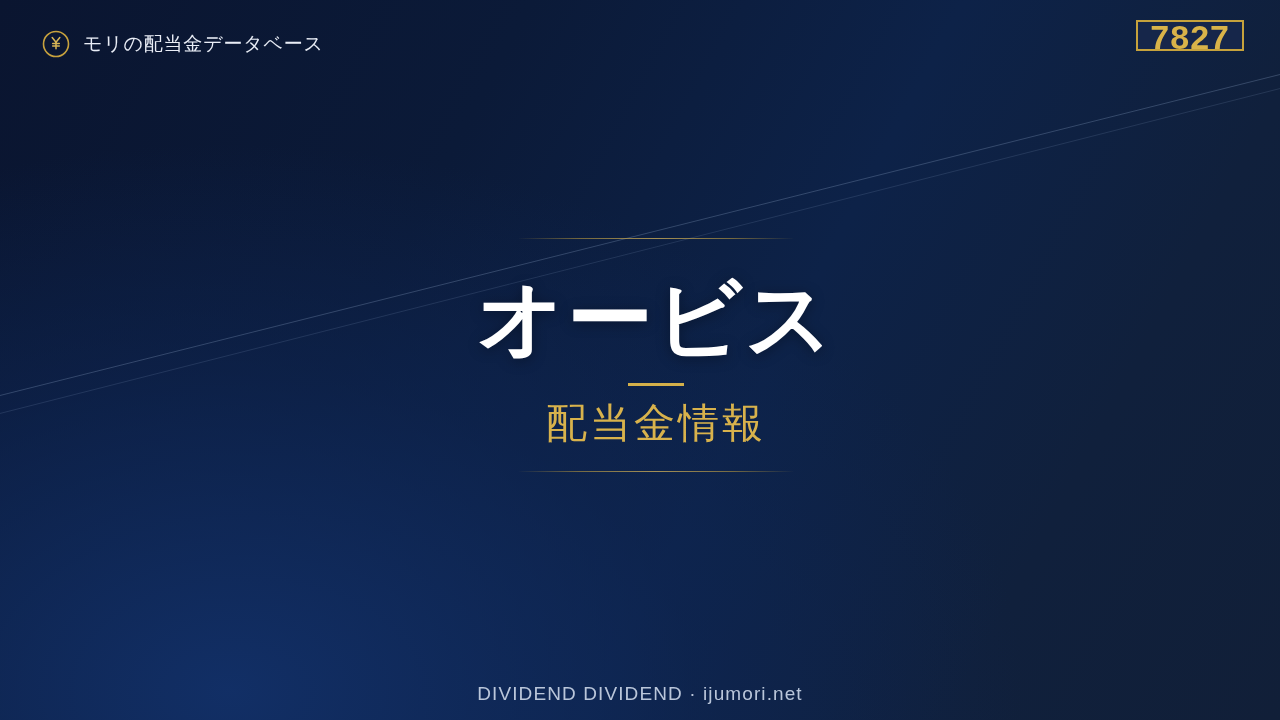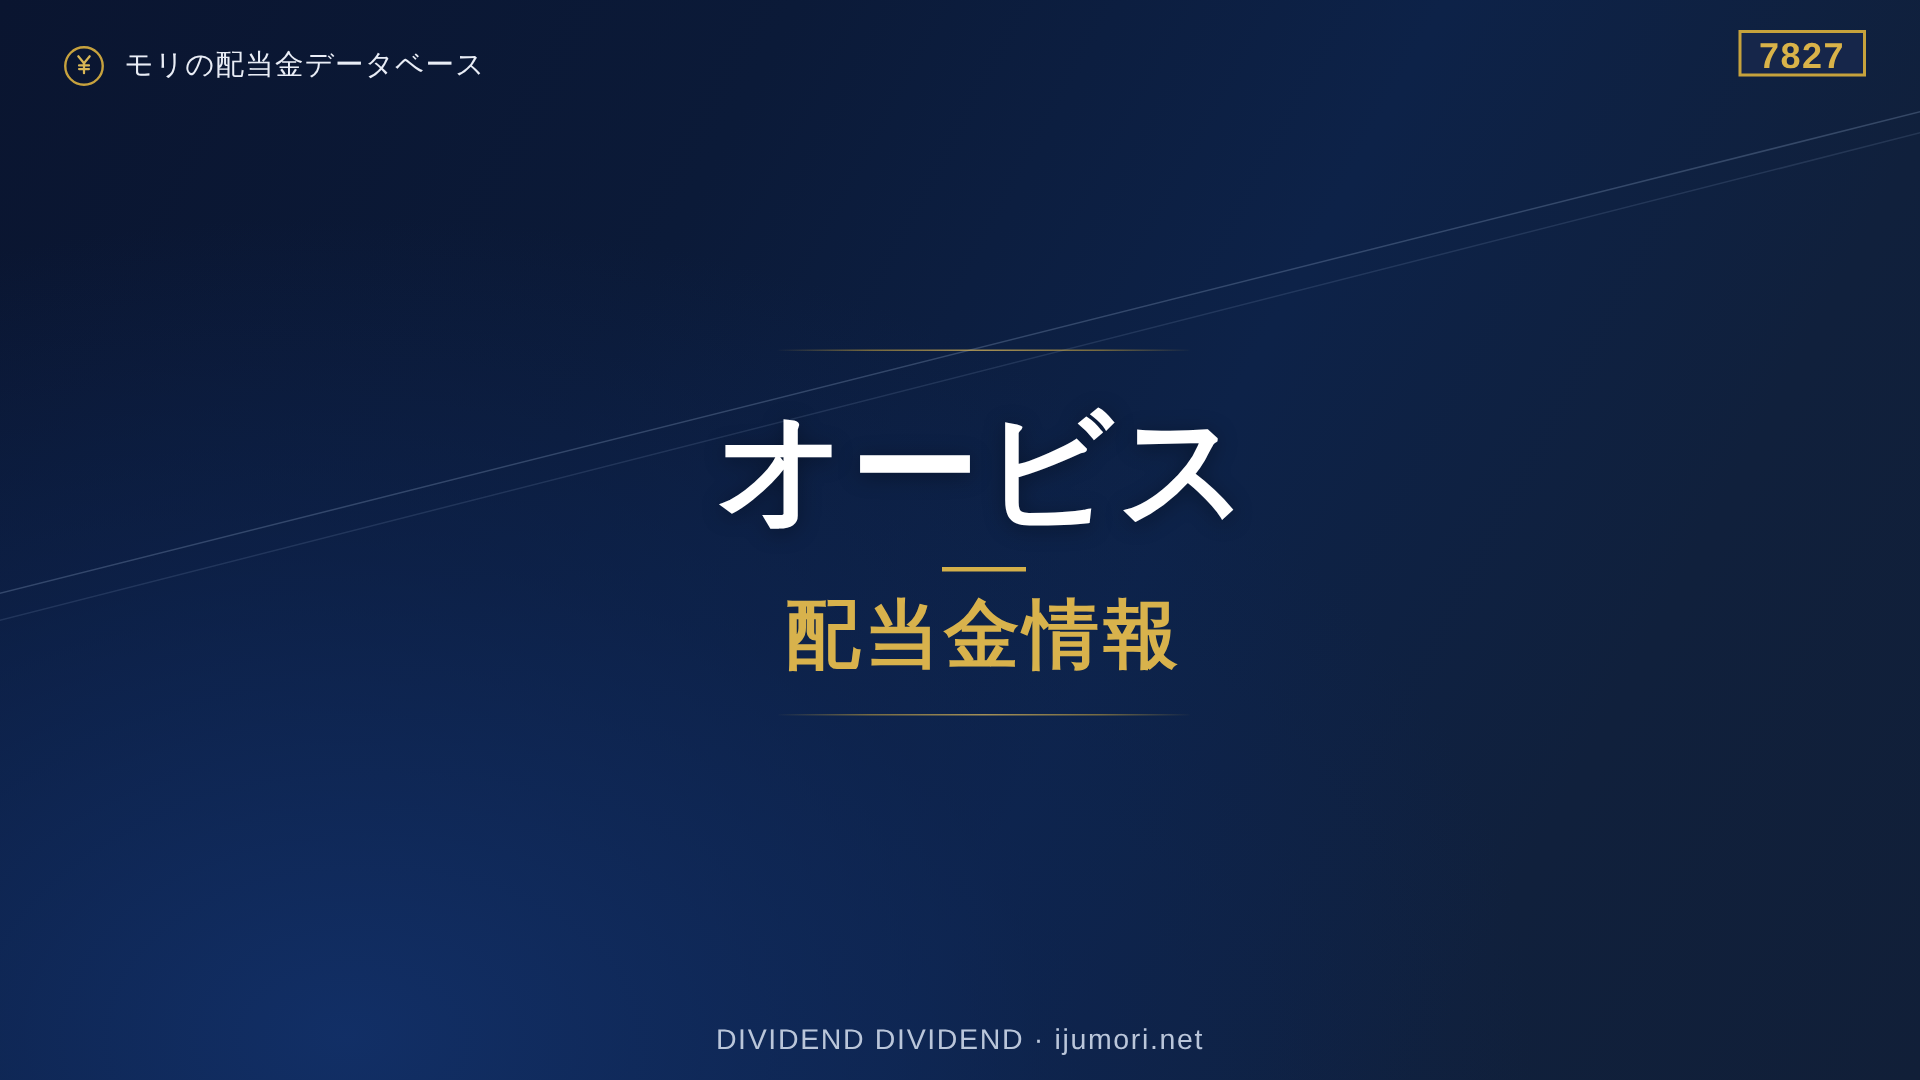--- a/index.html
+++ b/index.html
@@ -69,21 +69,21 @@
     position: absolute;
     right: 36px;
     top: 20px;
     min-width: 66px;
     padding: 2px 12px 4px 12px;
     box-sizing: border-box;
     height: 31px;
     border: 2px solid #c6a23c;
     background: #16264a;
     color: #d9b349;
-    font-size: 24px;
+    font-size: 34px;
     font-weight: bold;
     letter-spacing: 1px;
     line-height: 27px;
     text-align: center;
     white-space: nowrap;
   }
 
   
   .hero {
     position: absolute;
@@ -131,26 +131,25 @@
   }
 
   .gold-divider {
     width: 56px;
     height: 3px;
     background: #d4b04a;
     margin: 22px 0 16px 0;
   }
 
   .subtitle {
-    font-size: 50px;
+    font-size: 41px;
     color: #d8b24c;
     letter-spacing: 3px;
     line-height: 1.05;
     white-space: nowrap;
-    font-weight: bold;
   }
 
   
   .footer {
     position: absolute;
     left: 0;
     bottom: 14px;
     width: 1280px;
     text-align: center;
   }

